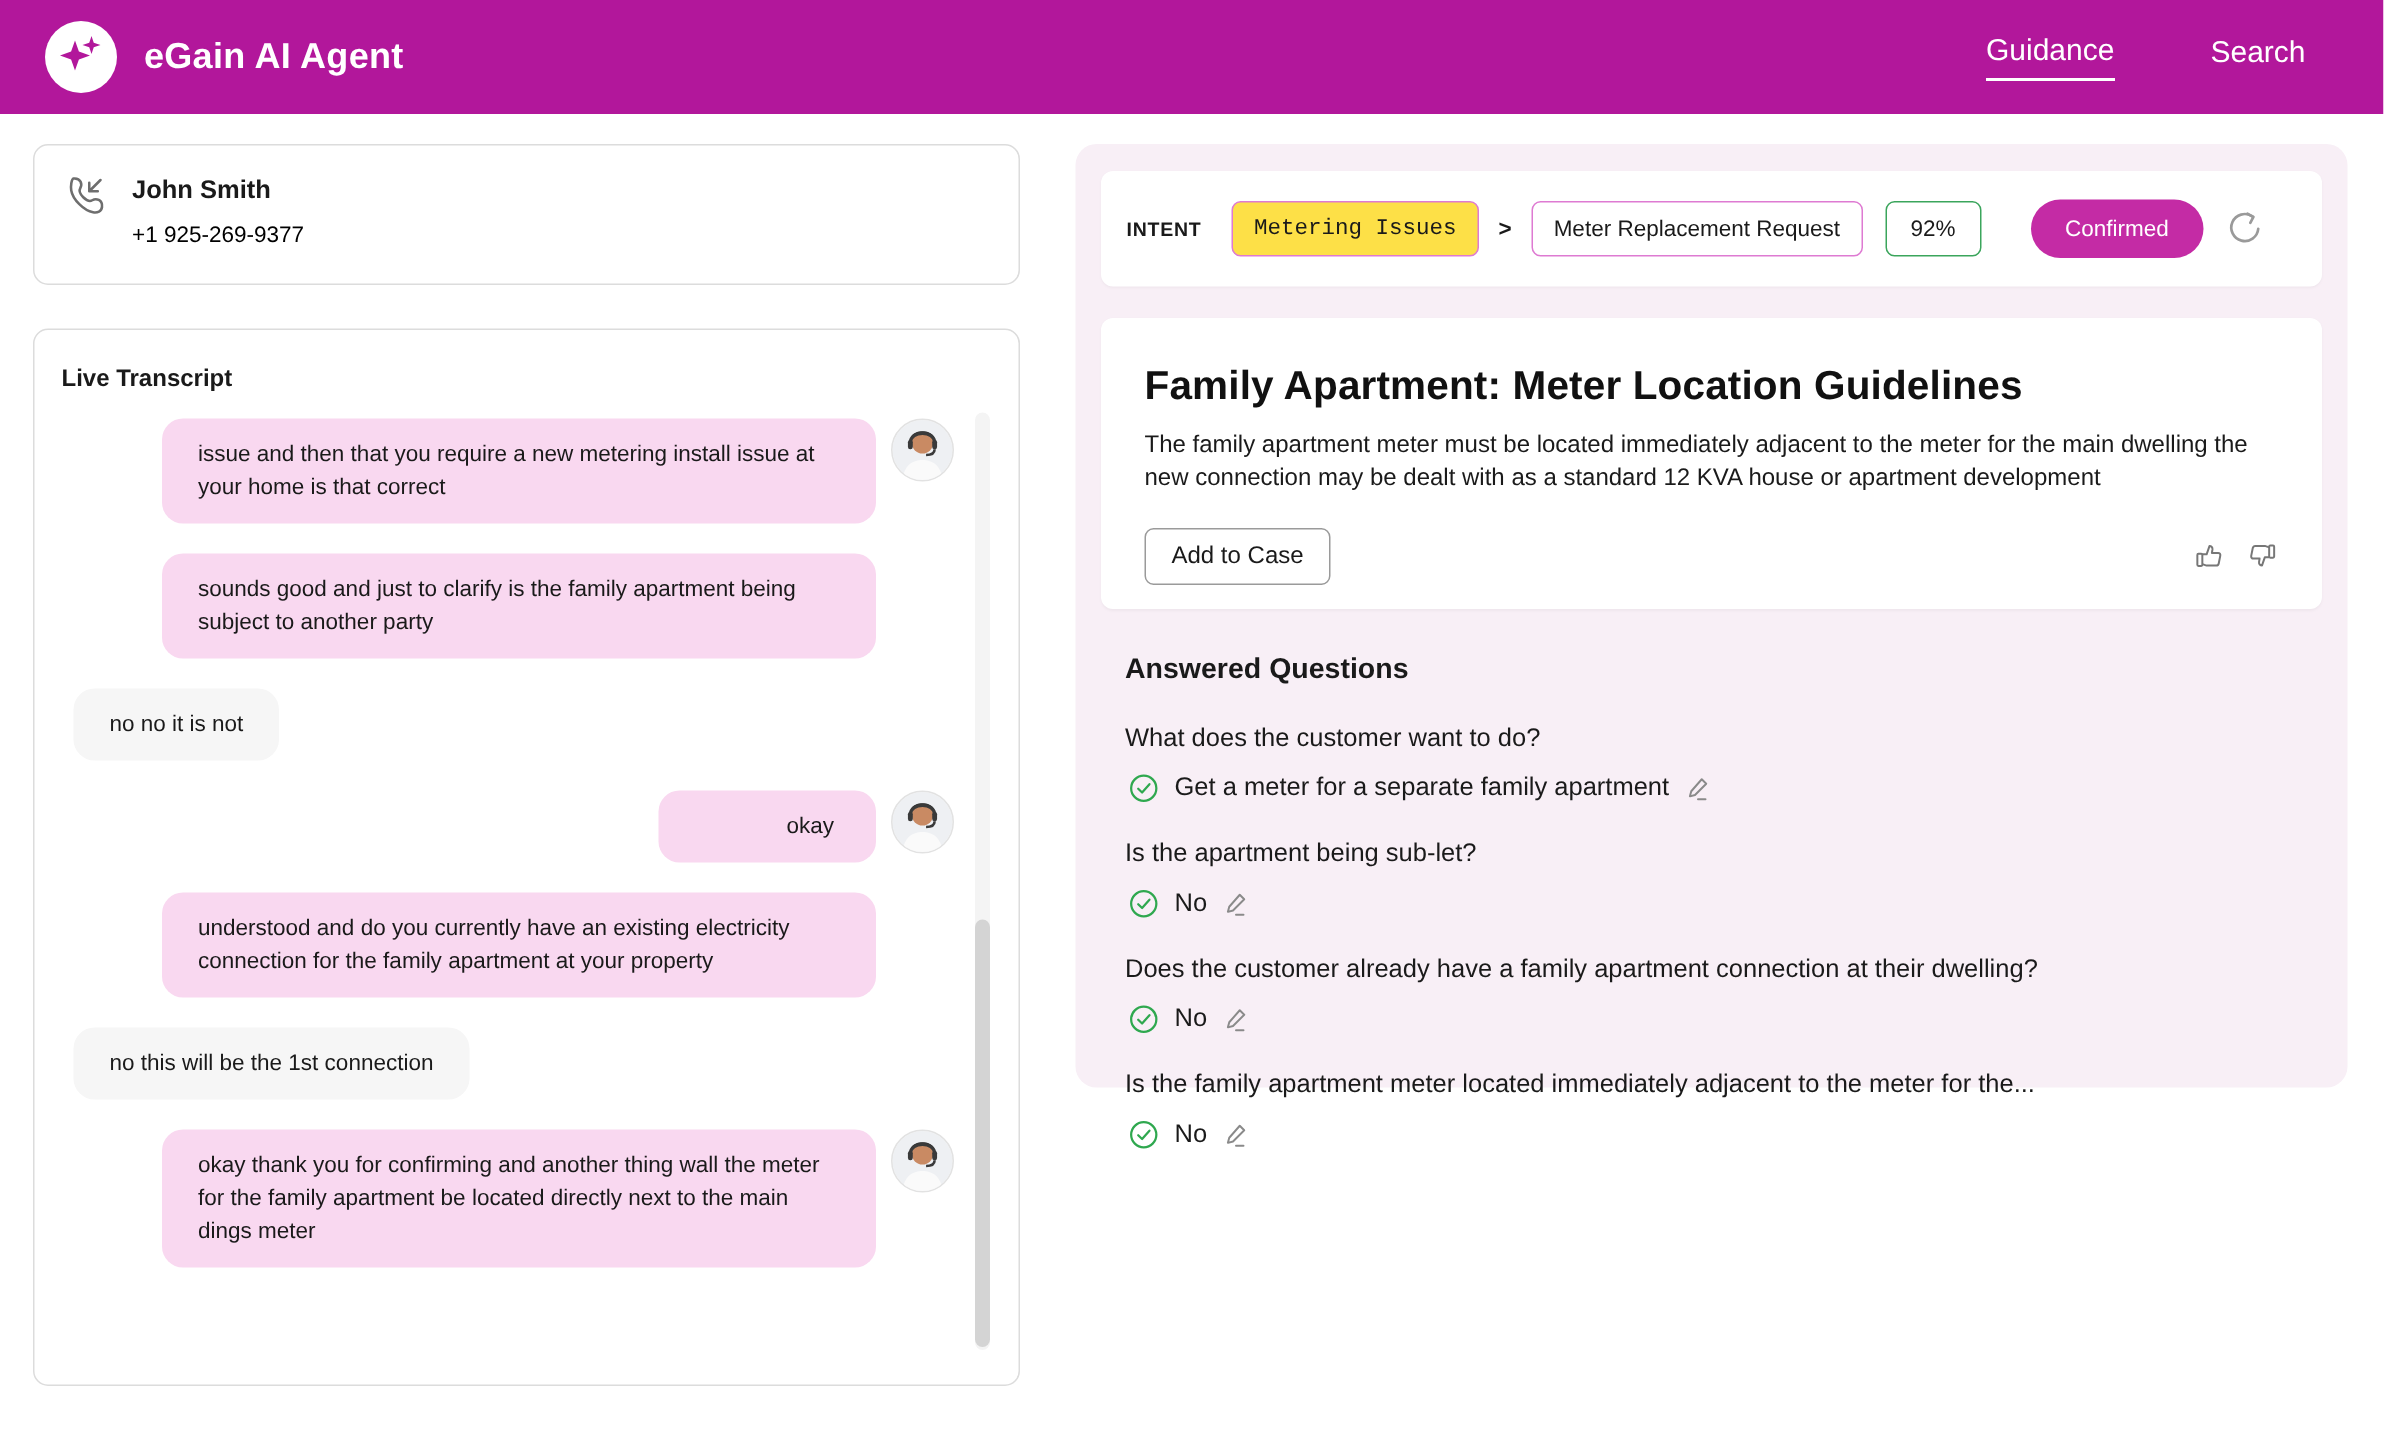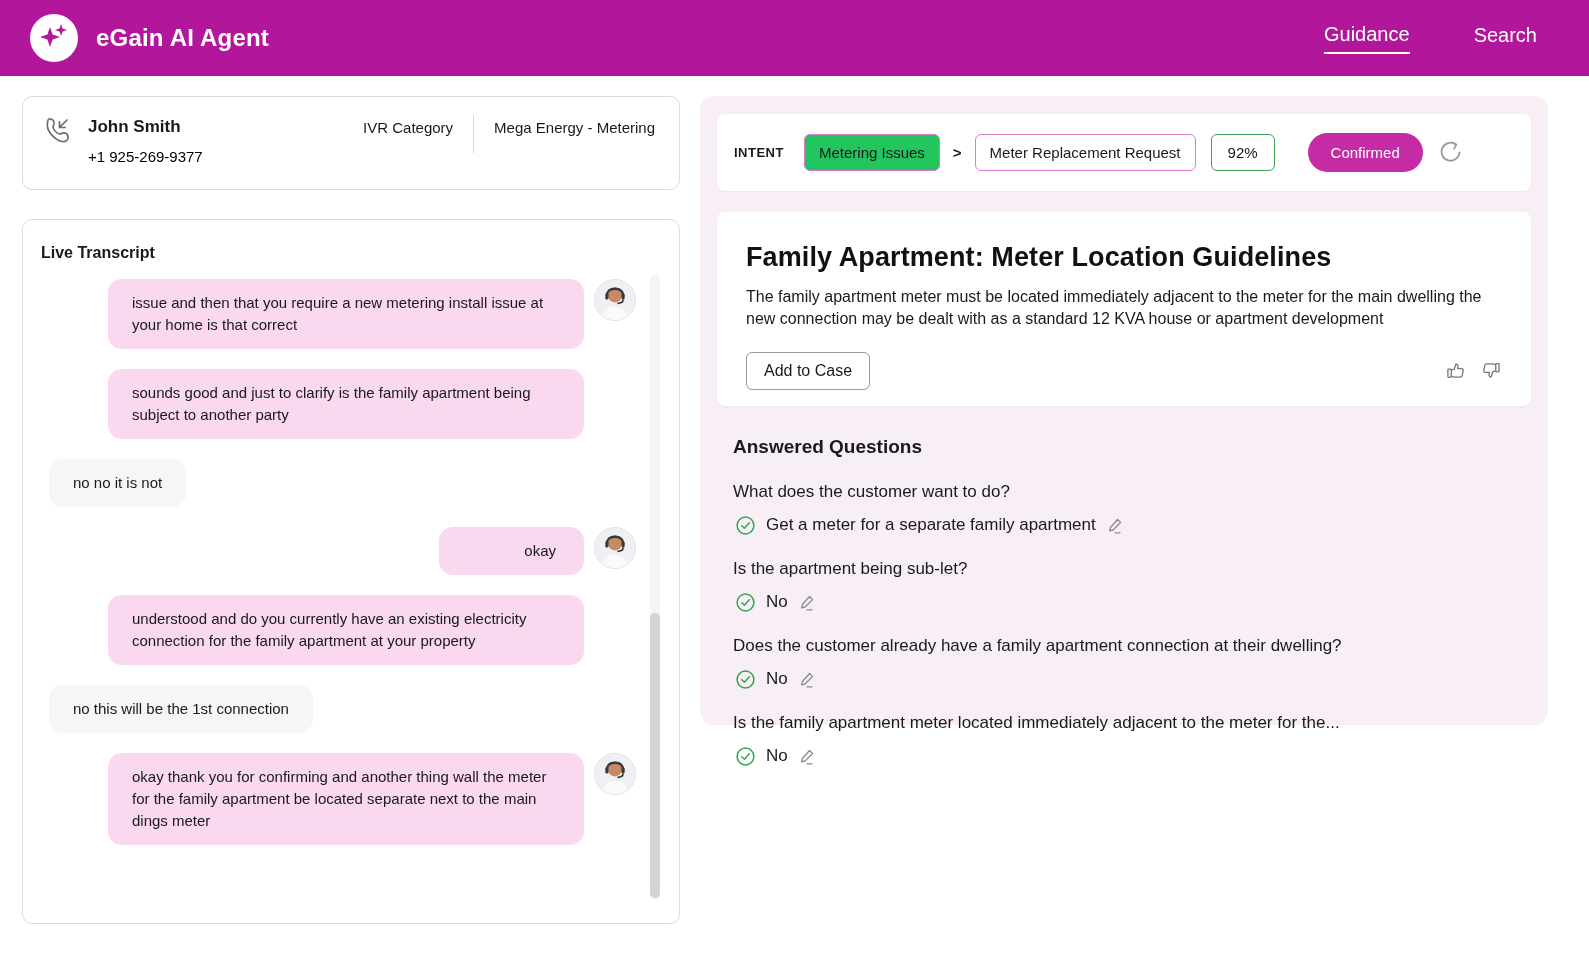--- a/index.html
+++ b/index.html
@@ -9,21 +9,21 @@
   
   .header { height:76px; background:#B2179B; display:flex; align-items:center; padding:0 52px 0 30px; }
   .logo-circle { width:48px; height:48px; background:#ffffff; border-radius:50%;
     display:flex; align-items:center; justify-content:center; flex:0 0 auto; }
   .app-title { color:#ffffff; font-size:24px; font-weight:bold; margin-left:18px; letter-spacing:0.2px; }
   .header-spacer { flex:1; }
   .nav-tab { color:#ffffff; font-size:20px; margin-left:64px; padding-bottom:6px; cursor:pointer; }
   .nav-tab.active { border-bottom:2px solid #ffffff; }
 
   
-  .main { display:flex; padding:20px 0 0 22px; gap:20px; }
+  .main { display:flex; padding:20px 0 0 22px; gap:37px; }
   .left-col { width:658px; flex:0 0 auto; }
   .right-col { width:848px; flex:0 0 auto; }
 
   
   .caller-card { height:94px; border:1px solid #dcdcdc; border-radius:10px; background:#fff;
     display:flex; align-items:flex-start; padding:20px 24px 0 22px; }
   .caller-id { display:flex; align-items:flex-start; }
   .caller-text { margin-left:16px; }
   .caller-name { font-size:17px; font-weight:bold; line-height:20px; }
   .caller-phone { font-size:15px; margin-top:11px; color:#000000; }
@@ -49,21 +49,21 @@
     background:#f4f4f4; border:1px solid #e2e2e2; overflow:hidden; display:flex; align-items:center; justify-content:center; }
   .scroll-track { position:absolute; right:19px; top:55px; width:10px; height:625px; background:#f4f4f4; border-radius:5px; }
   .scroll-thumb { position:absolute; right:19px; top:393px; width:10px; height:285px; background:#d4d4d4; border-radius:5px; }
 
   
   .guidance-panel { height:629px; background:#F8EFF6; border-radius:14px; padding:18px 17px; }
   .intent-card { background:#fff; border-radius:8px; height:77px; display:flex; align-items:center;
     padding:0 18px 0 17px; box-shadow:0 1px 2px rgba(0,0,0,0.04); }
   .intent-label { font-size:13px; font-weight:bold; letter-spacing:0.5px; margin-right:20px; }
   .chip { border-radius:6px; font-size:15px; padding:9px 14px; white-space:nowrap; }
-  .chip.category { border:1.5px solid #DE7AD2; background:#22c55e; }
+  .chip.category { border:1.5px solid #DE7AD2; background:#fde047;font-family:Liberation Mono, monospace; }
   .chip.subcategory { border:1.5px solid #DE7AD2; background:#ffffff; margin-left:0; }
   .chip.confidence { border:1.5px solid #3BA55C; background:#ffffff; margin-left:15px; padding:9px 16px; }
   .intent-sep { font-size:15px; font-weight:bold; margin:0 13px; }
   .confirm-btn { margin-left:33px; background:#C42BA5; color:#fff; border:none; font-size:15px;
     font-family:inherit; padding:11px 23px; border-radius:22px; cursor:pointer; }
   .refresh-btn { margin-left:16px; background:none; border:none; cursor:pointer; display:flex; align-items:center; }
 
   
   .article-card { background:#fff; border-radius:8px; margin-top:21px; padding:30px 30px 16px 29px;
     box-shadow:0 1px 2px rgba(0,0,0,0.04); }
@@ -108,25 +108,20 @@
       <div class="caller-id">
         <svg width="27" height="27" viewBox="0 0 27 27">
           <path d="M4 2 C9 1.5 10 6 8.5 8.5 C7.6 10 8 12 10.5 14.5 C13 17 15 17.4 16.5 16.5 C19 15 23.5 16 23 21 C22.7 24 20 25 17 24.5 C11 23.5 3.5 16 2.5 10 C2 7 2.7 2.3 4 2 Z" fill="none" stroke="#6e6e6e" stroke-width="1.7"></path>
           <path d="M22 3 L14.5 10.5 M14.5 10.5 L14.5 4.8 M14.5 10.5 L20.2 10.5" fill="none" stroke="#6e6e6e" stroke-width="1.7" stroke-linecap="round" stroke-linejoin="round"></path>
         </svg>
         <div class="caller-text">
           <div class="caller-name">John Smith</div>
           <div class="caller-phone">+1 925-269-9377</div>
         </div>
       </div>
-      <div class="caller-meta">
-        <div class="ivr-label">IVR Category</div>
-        <div class="meta-divider"></div>
-        <div class="ivr-value">Mega Energy - Metering</div>
-      </div>
     </div>
 
     <div class="transcript-card">
       <div class="transcript-title">Live Transcript</div>
 
       <div class="messages">
 
         <div class="msg-row agent">
           <div class="bubble agent-bubble">issue and then that you require a new metering install issue at your home is that correct</div>
           <div class="avatar">
@@ -169,21 +164,21 @@
 
         <div class="msg-row agent no-avatar">
           <div class="bubble agent-bubble">understood and do you currently have an existing electricity connection for the family apartment at your property</div>
         </div>
 
         <div class="msg-row customer">
           <div class="bubble customer-bubble">no this will be the 1st connection</div>
         </div>
 
         <div class="msg-row agent">
-          <div class="bubble agent-bubble">okay thank you for confirming and another thing wall the meter for the family apartment be located separate next to the main dings meter</div>
+          <div class="bubble agent-bubble">okay thank you for confirming and another thing wall the meter for the family apartment be located directly next to the main dings meter</div>
           <div class="avatar">
             <svg width="42" height="42" viewBox="0 0 42 42">
               <circle cx="21" cy="21" r="21" fill="#eef0f3"></circle>
               <circle cx="21" cy="16" r="7.5" fill="#c98a63"></circle>
               <path d="M13 14 C13 8 29 8 29 14 L29 12 C27 6.5 15 6.5 13 12 Z" fill="#2b2b2b"></path>
               <path d="M7 42 C8 31 15 28 21 28 C27 28 34 31 35 42 Z" fill="#fafafa"></path>
               <path d="M12.5 16 C12.5 7 29.5 7 29.5 16" fill="none" stroke="#3a3a3a" stroke-width="2.4"></path>
               <rect x="10.8" y="14" width="3.4" height="6.5" rx="1.6" fill="#3a3a3a"></rect>
               <rect x="27.8" y="14" width="3.4" height="6.5" rx="1.6" fill="#3a3a3a"></rect>
               <path d="M29.5 20.5 C29.5 24 26 24.5 23.5 24.5" fill="none" stroke="#3a3a3a" stroke-width="1.8"></path>

